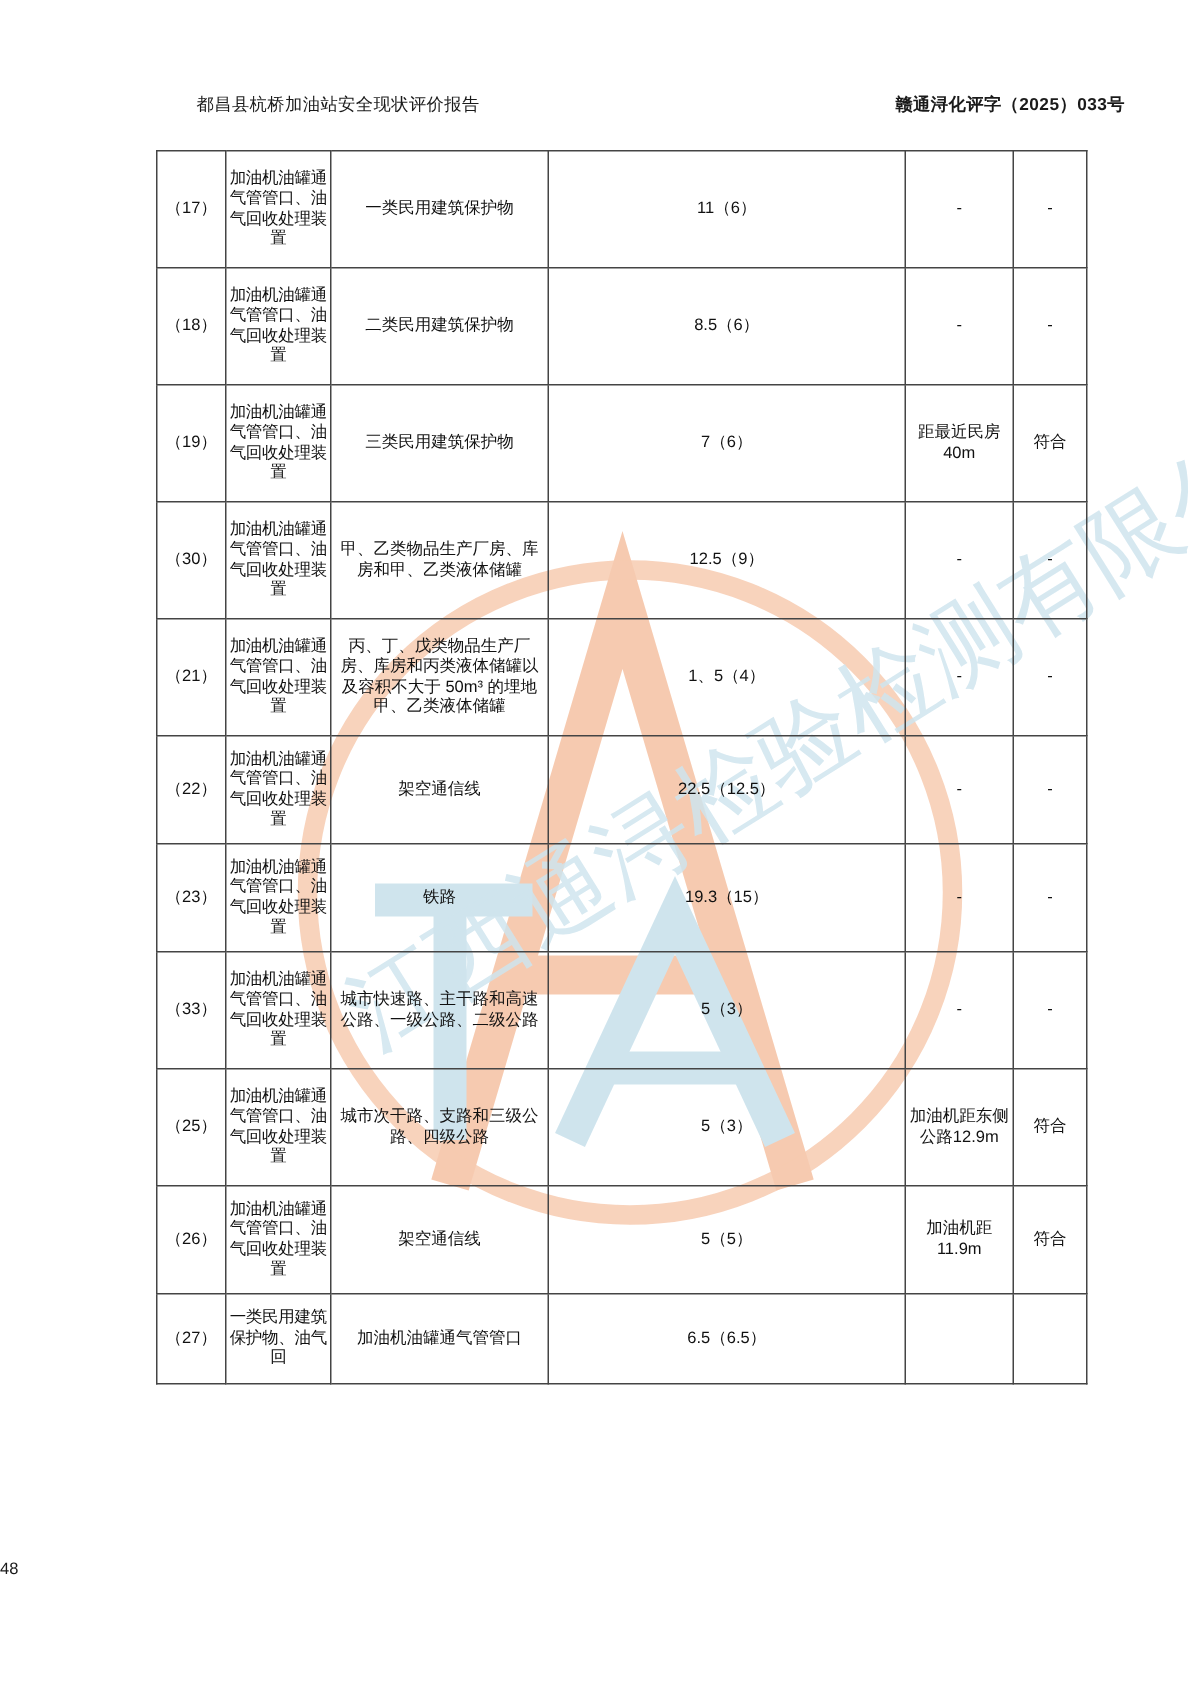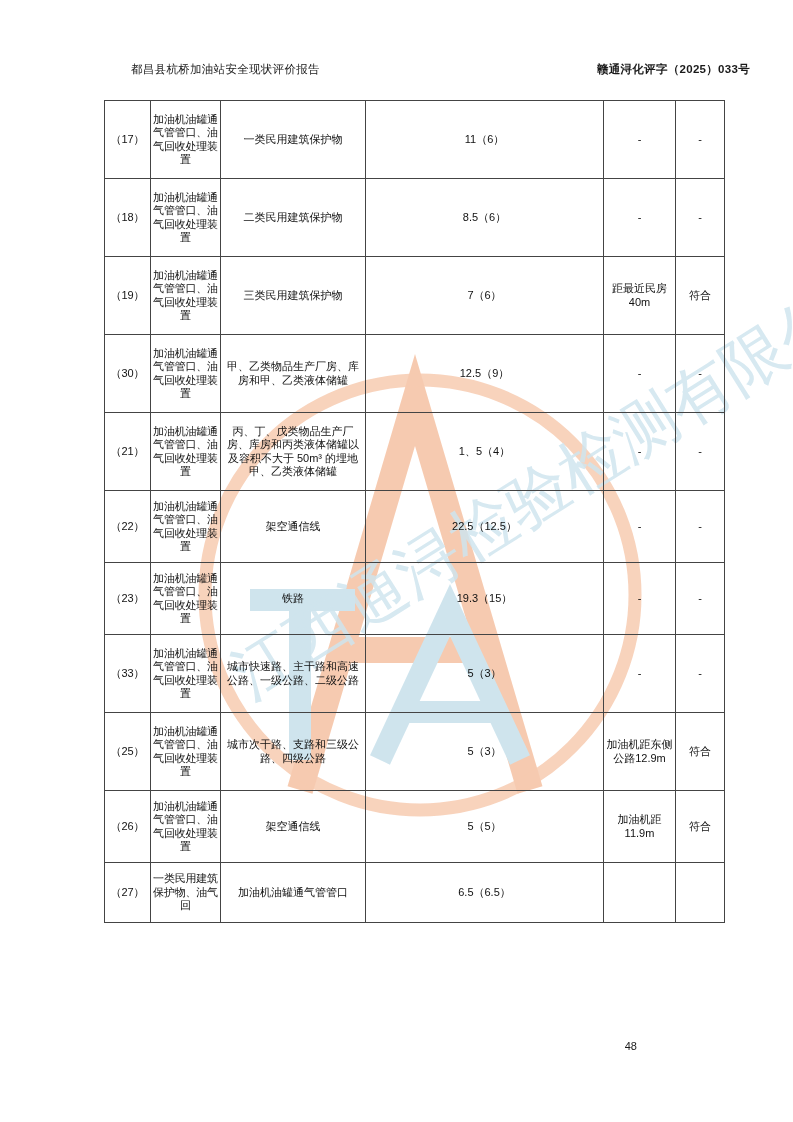--- a/index.html
+++ b/index.html
@@ -112,21 +112,21 @@
 
   
   .hl { color: #c24a16; }
 
   
   .footer {
     position: absolute;
     top: 1040px;
     left: 0;
     width: 637px;
-    text-align: right;
+    text-align: left;
     font-size: 11px;
     color: #1a1a1a;
     z-index: 10;
   }
 </style>
 </head>
 <body>
 
 <div class="page">
 

